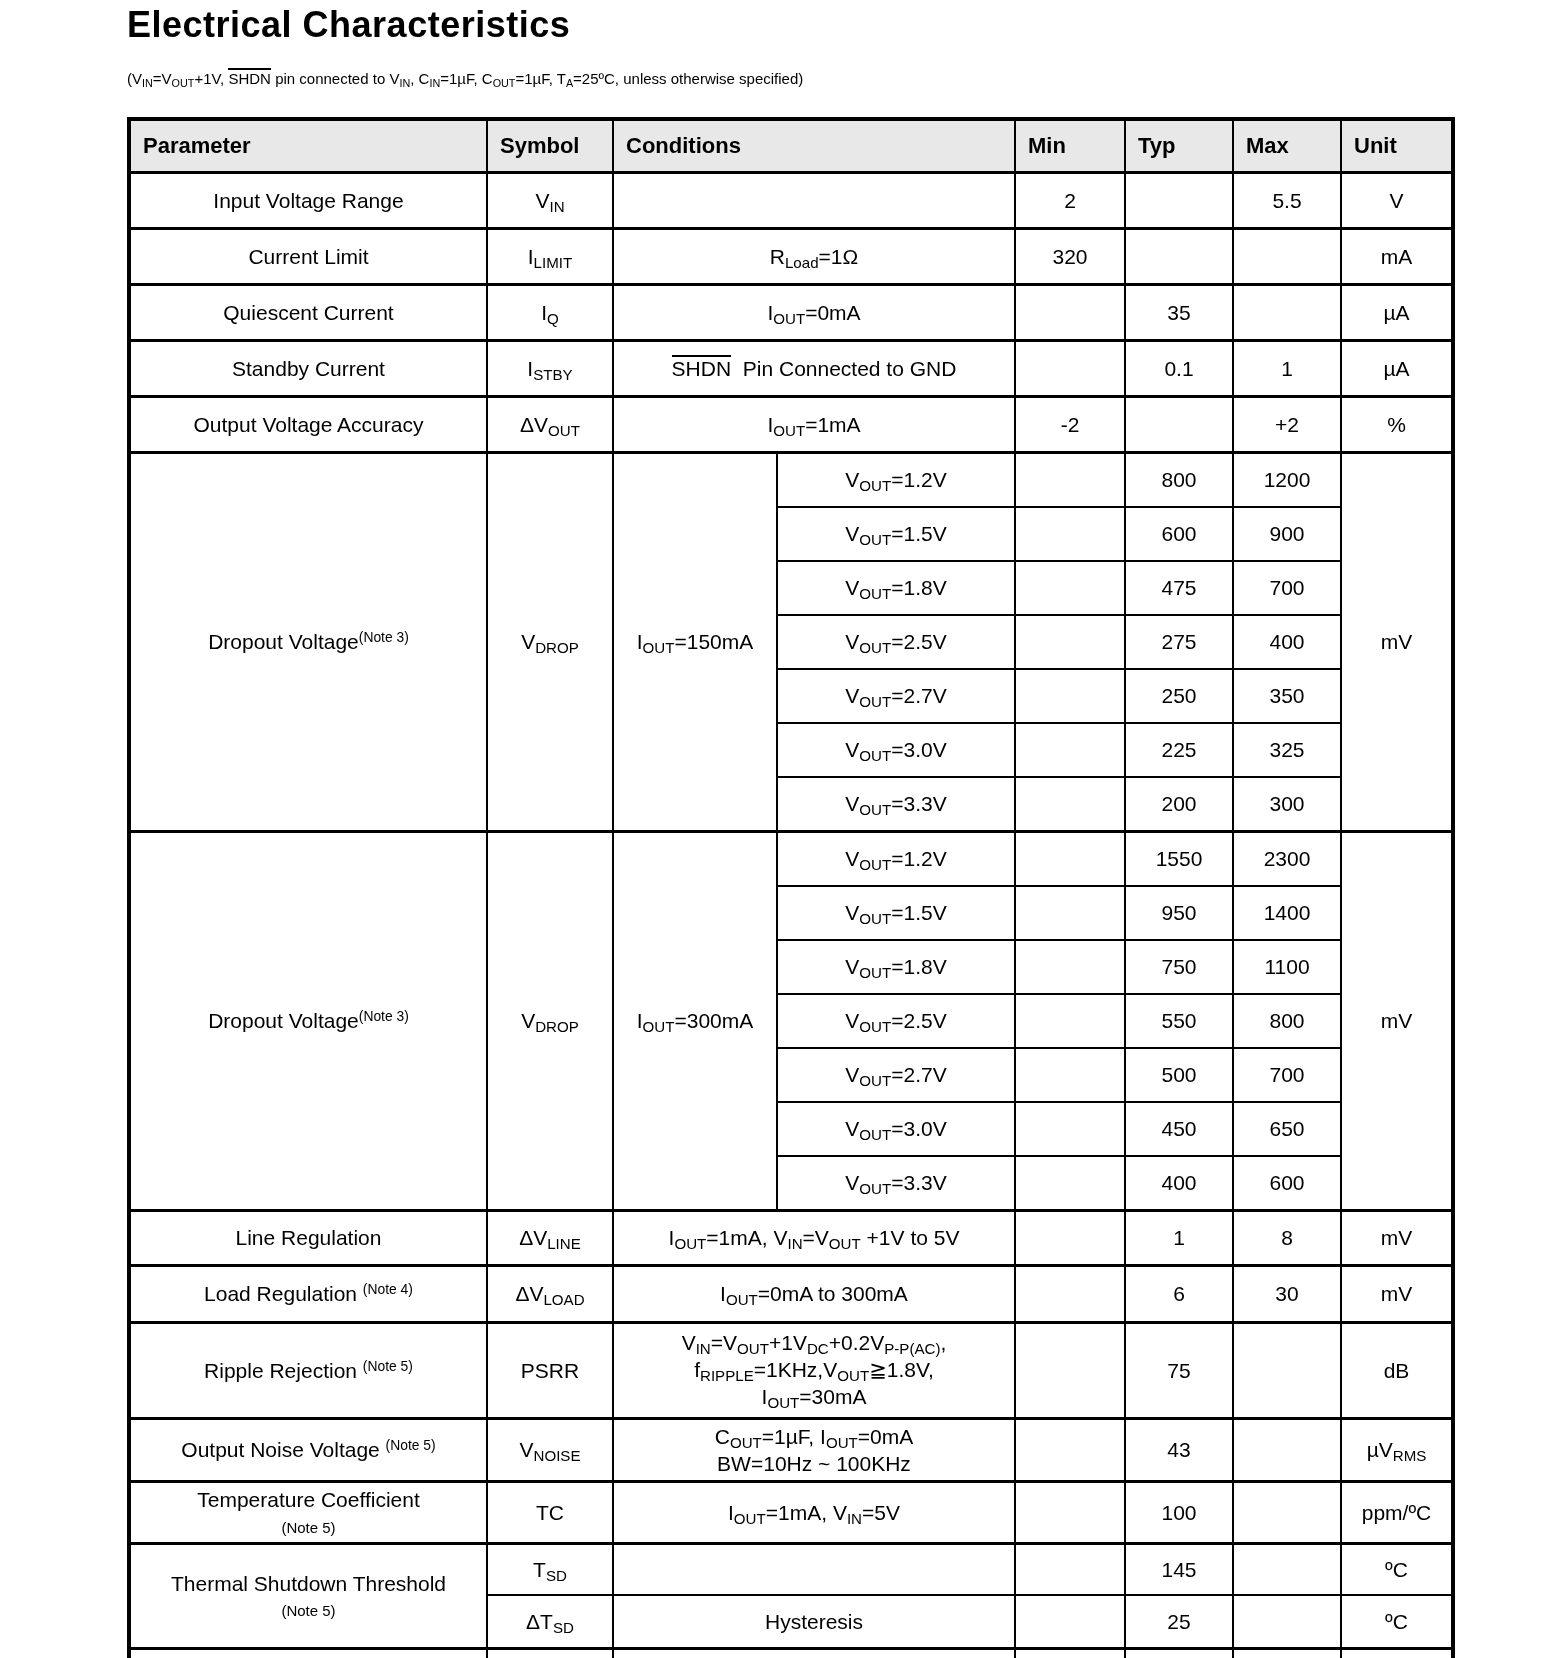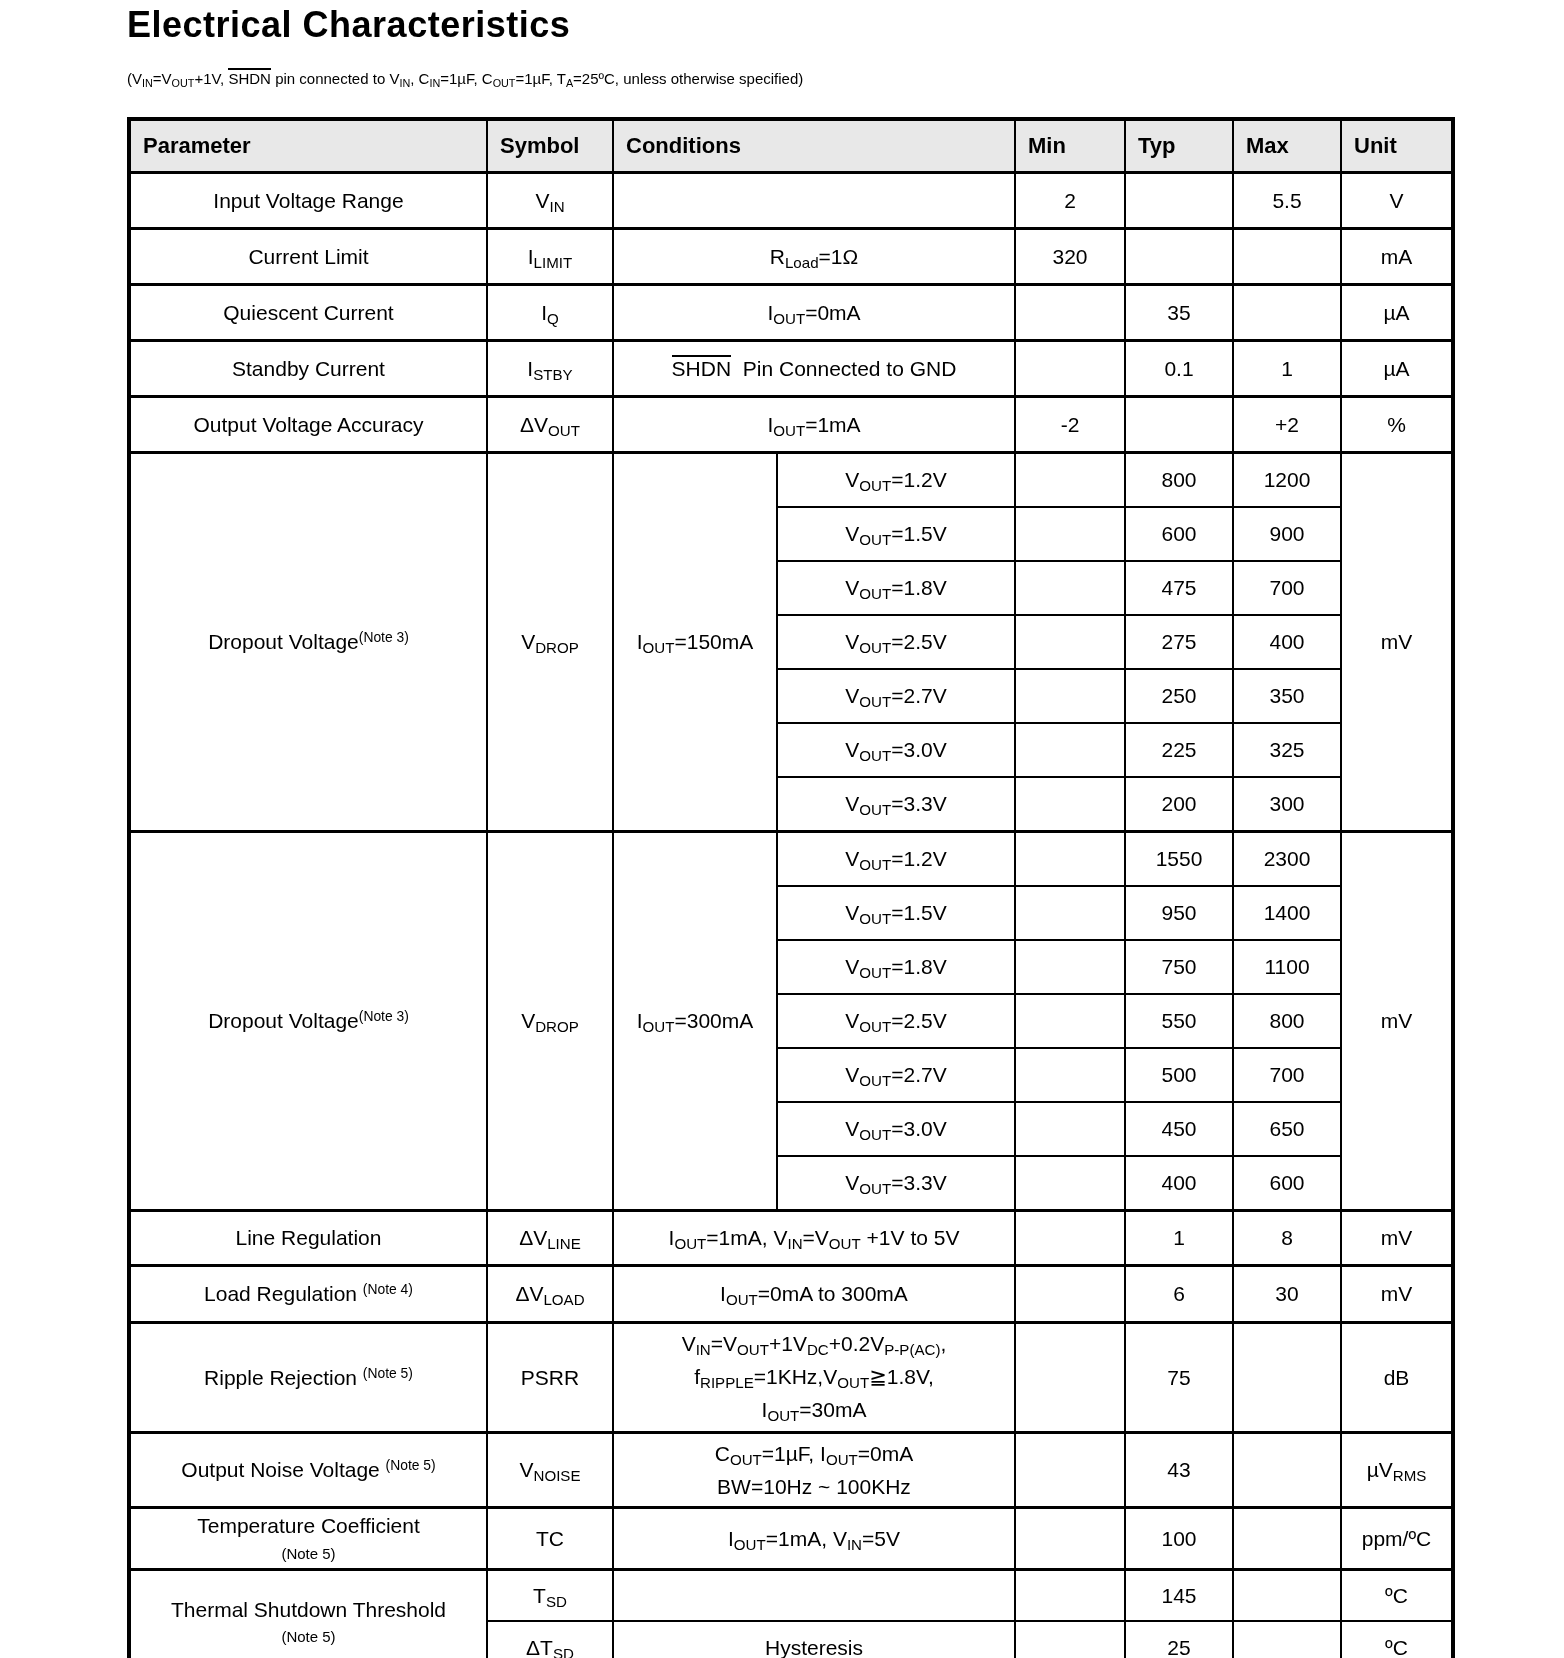--- a/index.html
+++ b/index.html
@@ -10,21 +10,21 @@
   table.ec{position:absolute;left:127px;top:117px;width:1328px;
            border-collapse:collapse;table-layout:fixed;
            border:4px solid var(--border,#000);}
   .ec th,.ec td{border:2px solid var(--border,#000);font-size:21px;line-height:1.2;
                 vertical-align:middle;padding:2px 12px;overflow:hidden;}
   .ec thead th{background:var(--header-bg,#e8e8e8);font-weight:bold;text-align:left;
                height:46px;font-size:22px;border-bottom-width:3px;}
   .ec tr.major>td{border-top-width:3px;}
   .ec td.c{text-align:center;padding:2px 4px;}
   .ec td.l{text-align:center;}
-  .ec td.multi{line-height:31px;padding:4px 12px;}
+  .ec td.multi{line-height:25px;padding:4px 12px;}
   
   tr.rh-top td{height:49px;} tr.rh-sub td{height:48px;}
   tr.rh-line td{height:48px;} tr.rh-load td{height:50px;}
   tr.rh-rip td{height:85px;} tr.rh-noise td{height:52px;}
   tr.rh-tc td{height:55px;} tr.rh-tsd td{height:45px;} tr.rh-dtsd td{height:47px;}
   tr.rh-rdis td{height:49px;}
   
   sub{font-size:0.72em;vertical-align:baseline;position:relative;top:0.26em;}
   sup.note{font-size:0.66em;vertical-align:baseline;position:relative;top:-0.5em;margin-top:15px;}
   .ov{display:inline-block;border-top:2px solid currentColor;padding-top:1px;line-height:1.05;}

